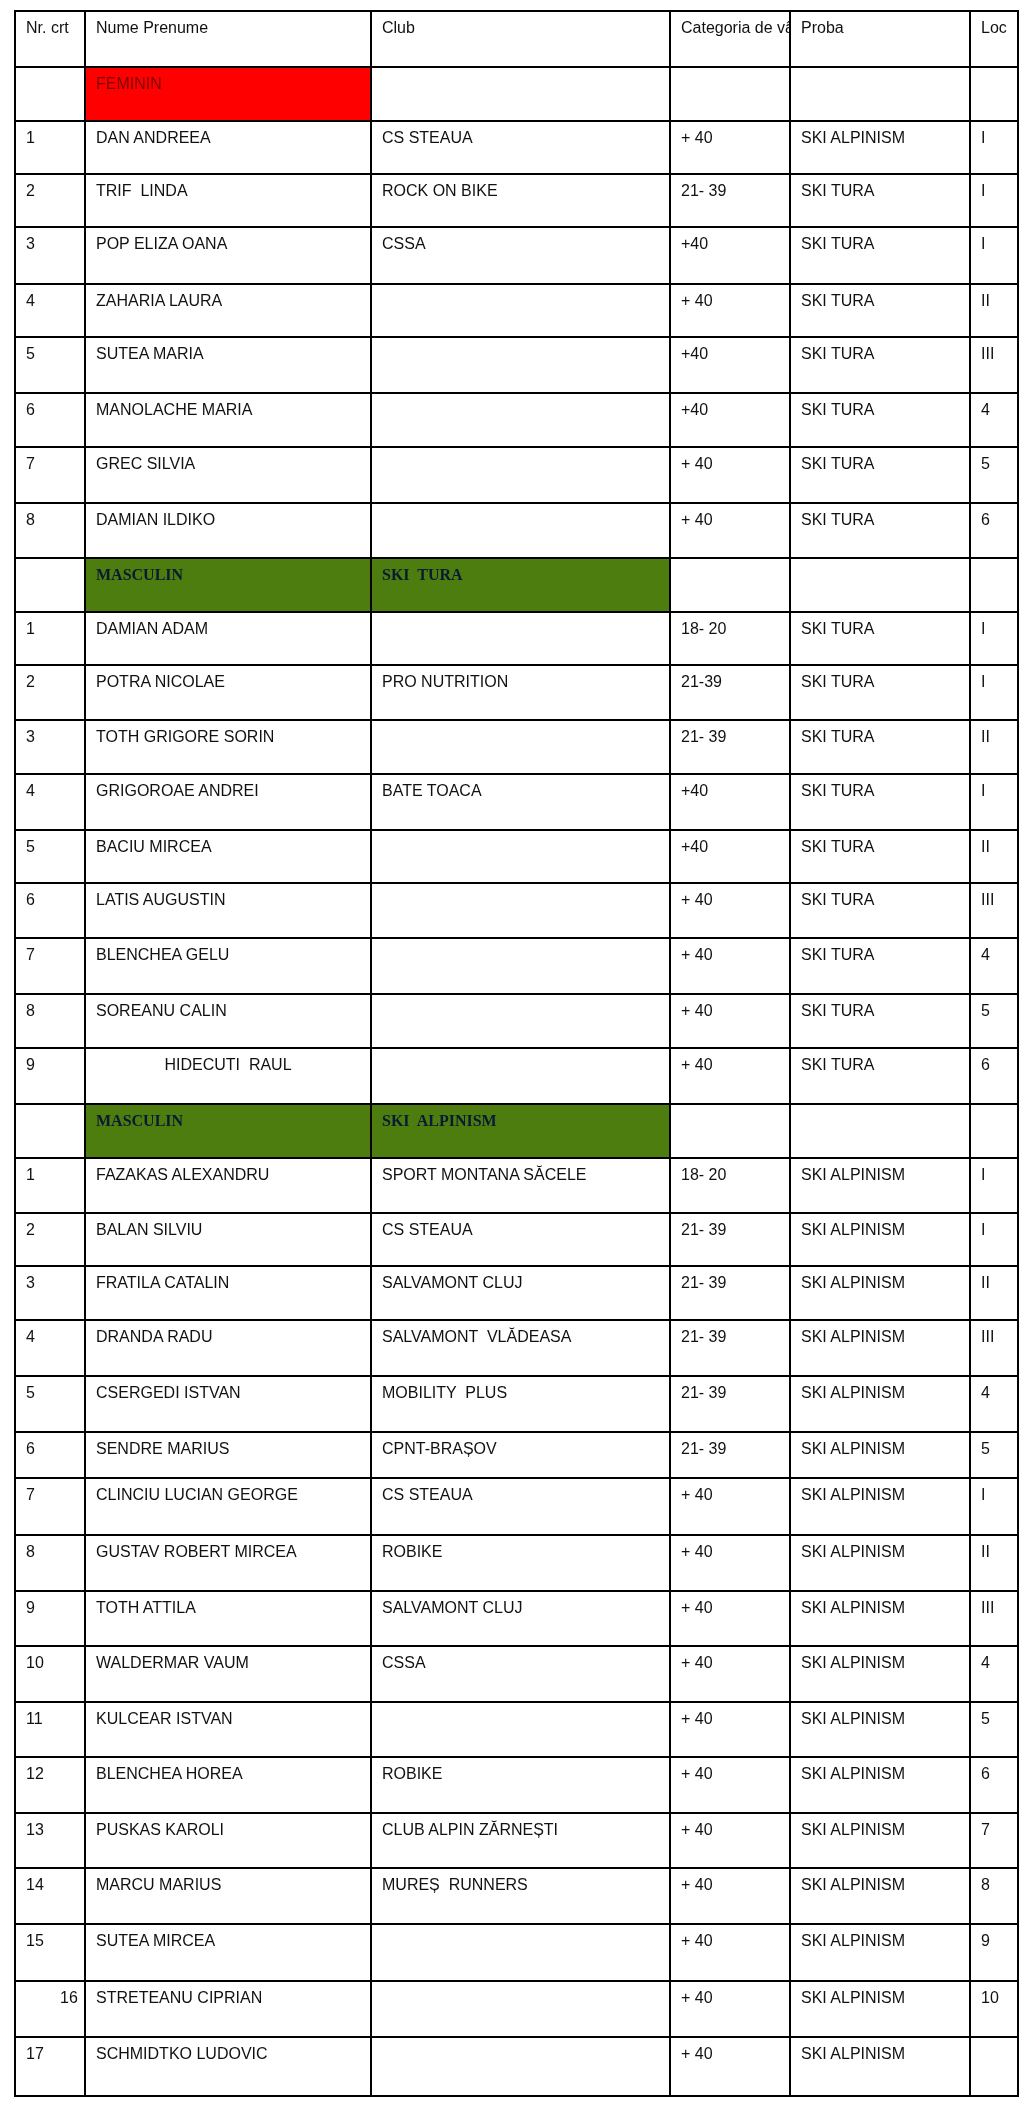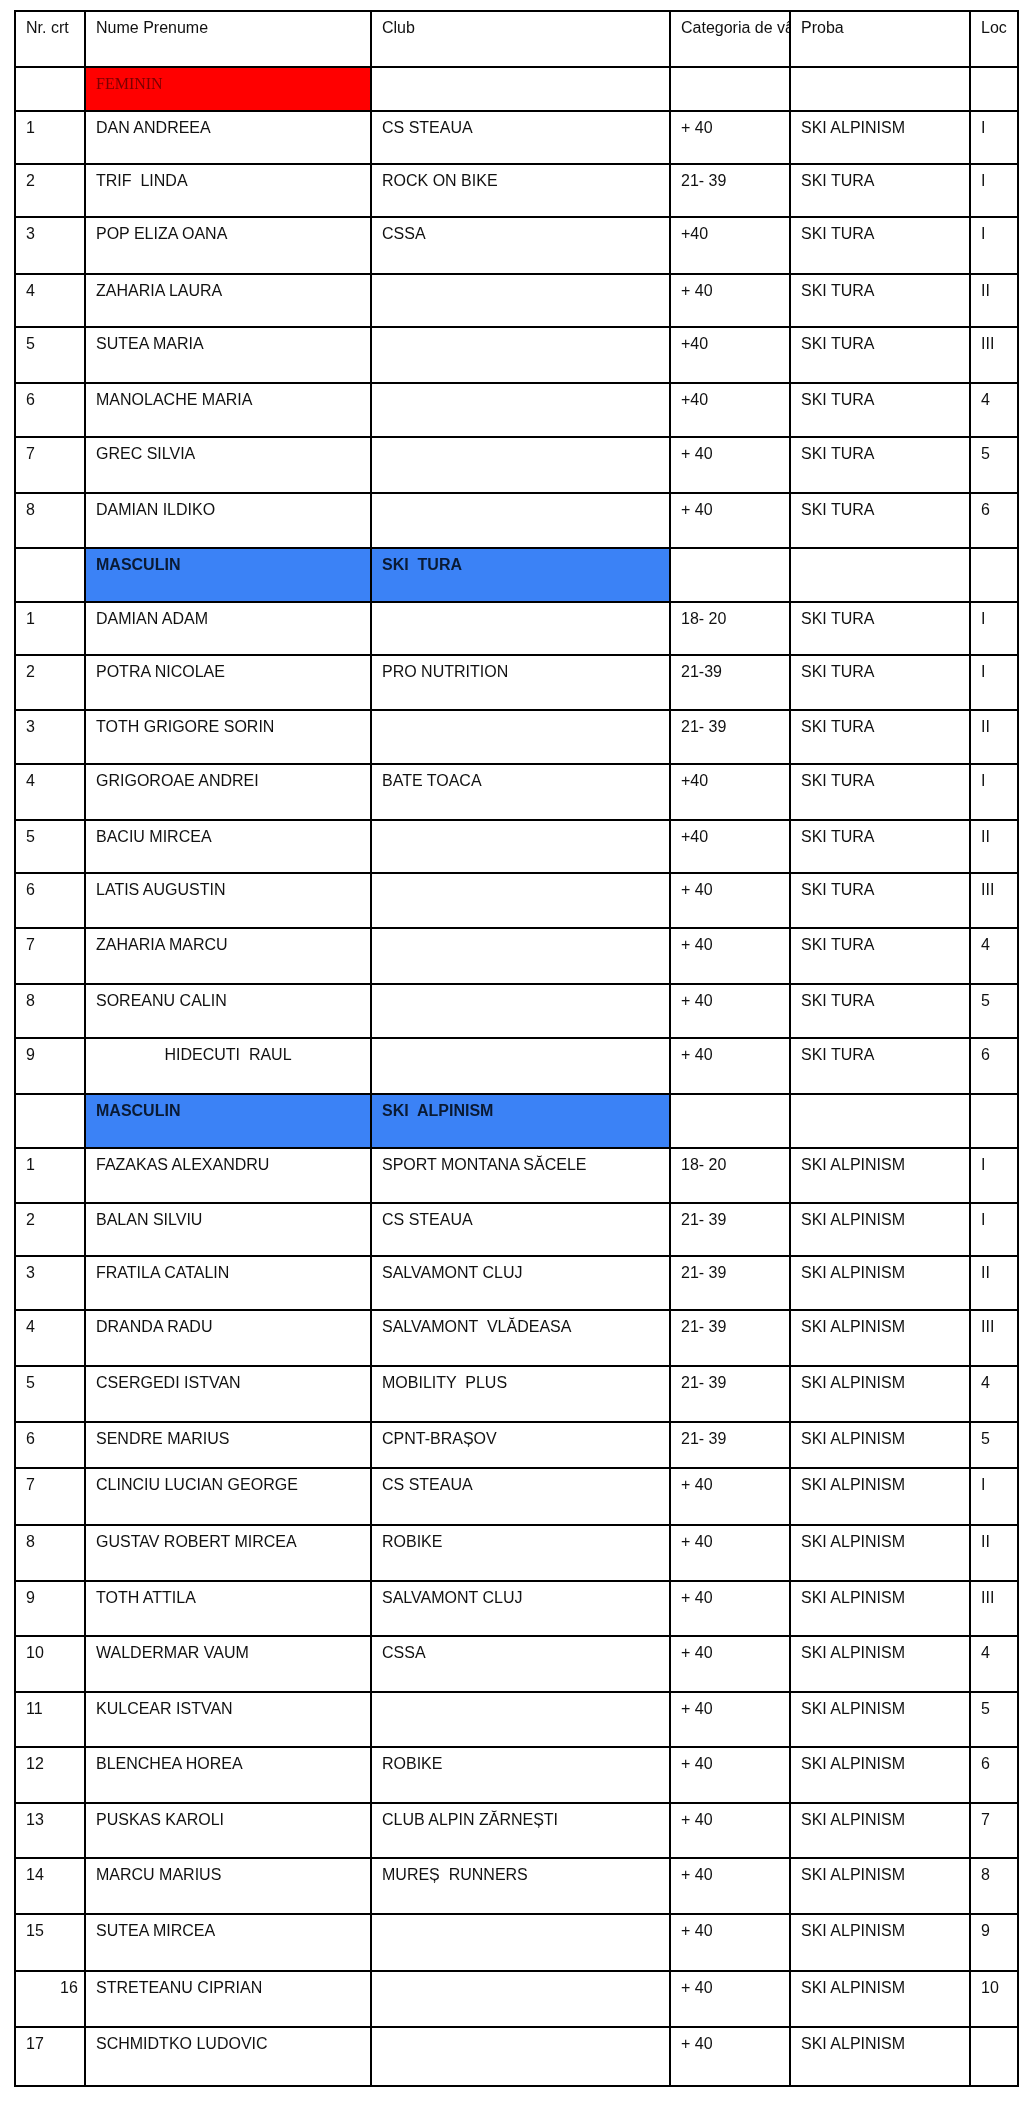--- a/index.html
+++ b/index.html
@@ -44,23 +44,24 @@
     th.h-cat { white-space: normal; }
     td.cat, td.loc { text-align: center; }
     td.nr, th.h-nr { padding-left: 8px; }
     td.loc { padding-left: 2px; padding-right: 2px; }
 
     tr.sec-fem td.fill {
       background: #FF0000;
       color: #7A0000;
     }
     tr.sec-masc td.fill {
-      background: #3b82f6;
+      background: #4d7c0f;
       color: #0A1A33;
       font-weight: bold;
+      font-family: Liberation Serif, serif;
     }
   </style>
 </head>
 <body>
 
 <table class="results">
   <colgroup>
     <col class="c-nr">
       <col class="c-name">
       <col class="c-club">
@@ -72,21 +73,21 @@
     <tr style="height:56px">
       <th class="h-nr" style="white-space:normal">Nr.&nbsp;crt</th>
       <th>Nume Prenume</th>
       <th>Club</th>
       <th class="h-cat">Categoria de vârstă</th>
       <th>Proba</th>
       <th>Loc</th>
     </tr>
   </thead>
   <tbody id="tbody">
-      <tr class="sec-fem" style="height: 44px; font-family: Liberation Serif, serif;">
+      <tr class="sec-fem" style="height: 54px;">
         <td class="nr"></td>
         <td class="fill" style="white-space: pre;">FEMININ</td>
         <td style="white-space: pre;"></td>
         <td class="cat"></td>
         <td></td>
         <td class="loc"></td>
       </tr>
       <tr style="height: 53px;">
         <td class="nr" style="white-space: pre;">1</td>
         <td style="white-space: pre;">DAN ANDREEA</td>
@@ -202,21 +203,21 @@
       <tr style="height: 55px;">
         <td class="nr" style="white-space: pre;">6</td>
         <td style="white-space: pre;">LATIS AUGUSTIN</td>
         <td style="white-space: pre;"></td>
         <td class="cat" style="white-space: pre;">+ 40</td>
         <td style="white-space: pre;">SKI TURA</td>
         <td class="loc" style="white-space: pre;">III</td>
       </tr>
       <tr style="height: 56px;">
         <td class="nr" style="white-space: pre;">7</td>
-        <td style="white-space: pre;">ZAHARIA MARCU</td>
+        <td style="white-space: pre;">BLENCHEA GELU</td>
         <td style="white-space: pre;"></td>
         <td class="cat" style="white-space: pre;">+ 40</td>
         <td style="white-space: pre;">SKI TURA</td>
         <td class="loc" style="white-space: pre;">4</td>
       </tr>
       <tr style="height: 54px;">
         <td class="nr" style="white-space: pre;">8</td>
         <td style="white-space: pre;">SOREANU CALIN</td>
         <td style="white-space: pre;"></td>
         <td class="cat" style="white-space: pre;">+ 40</td>

